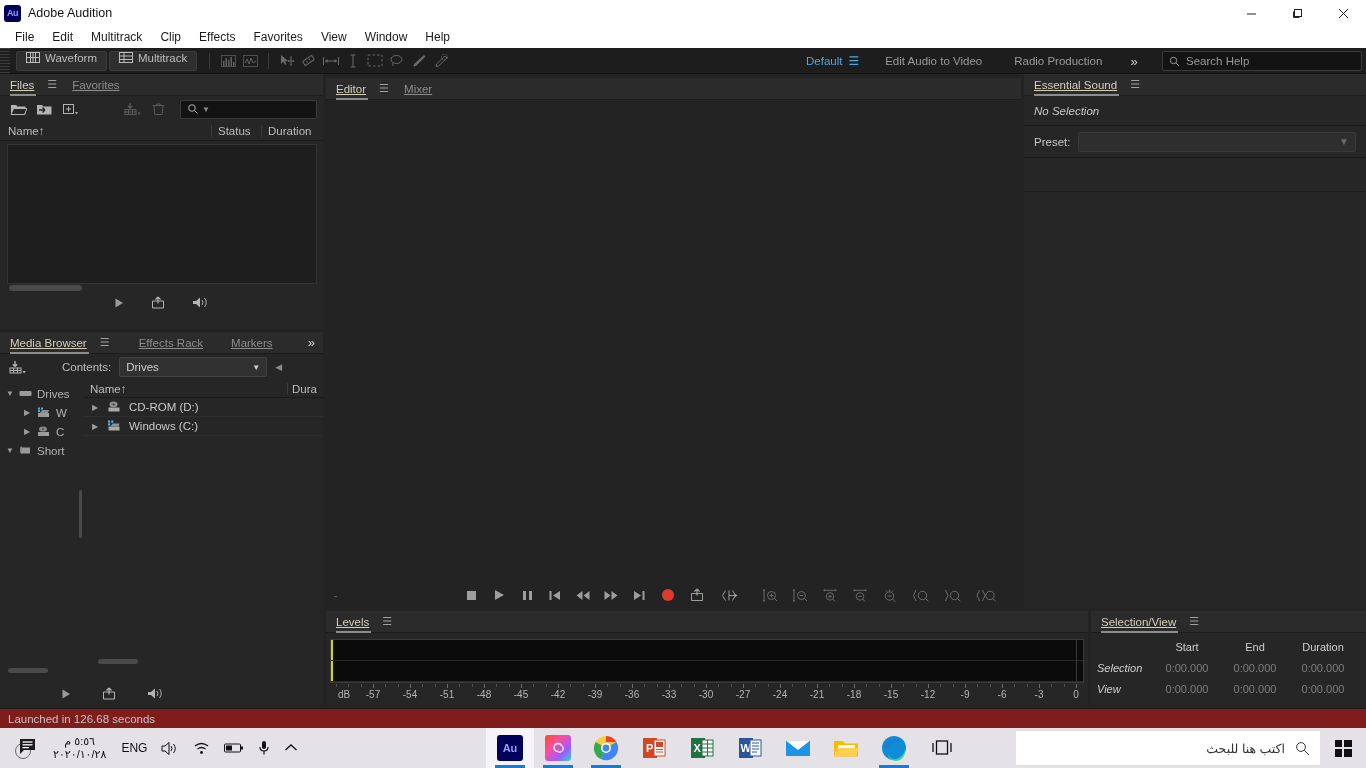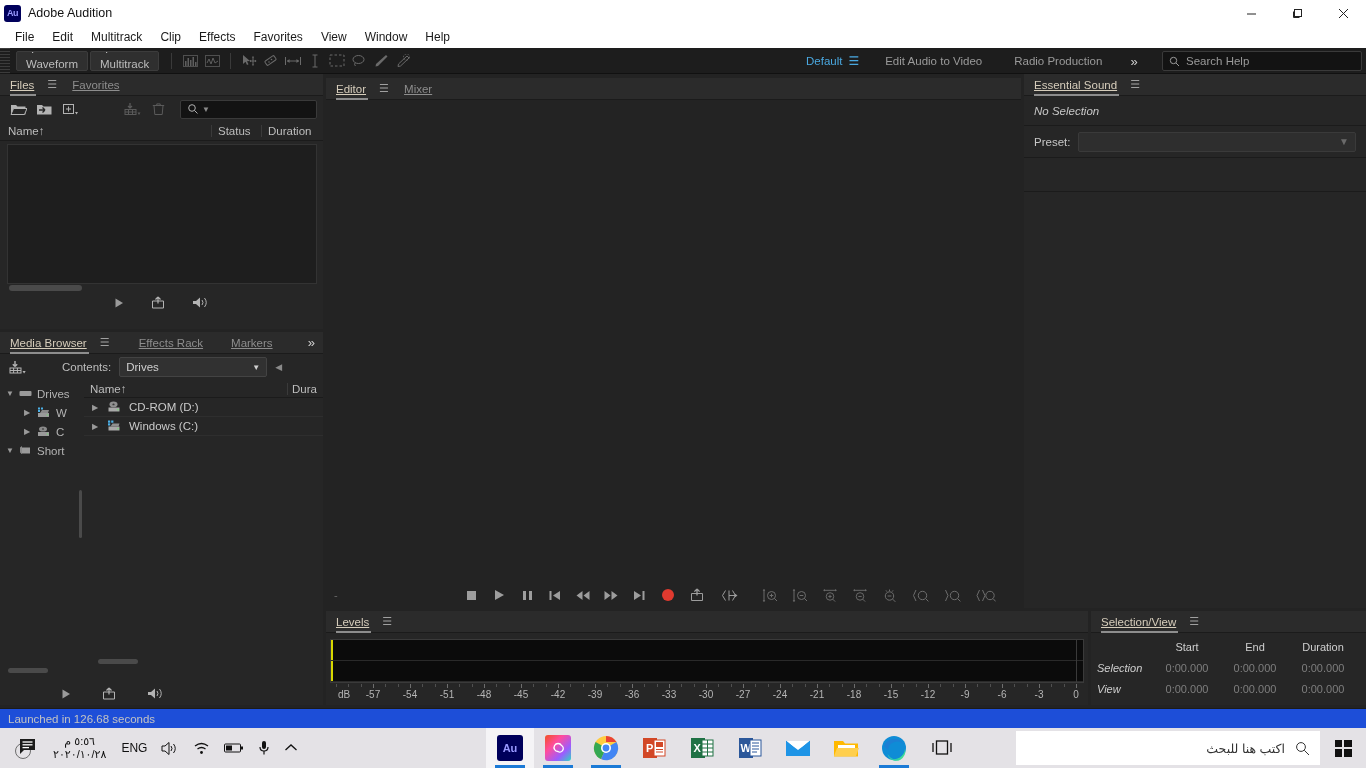--- a/index.html
+++ b/index.html
@@ -45,21 +45,21 @@
     height:26px; background:#1d1d1d; display:flex; align-items:center;
     border-bottom:1px solid #111; position:relative;
   }
   .grip { width:10px; height:26px; background:
     repeating-linear-gradient(to bottom,#555 0 1px,#1d1d1d 1px 3px);
     opacity:.55; }
   .mode-btns { display:flex; align-items:center; gap:2px; margin-left:6px; }
   .mode-btn {
     height:20px; display:flex; align-items:flex-start; gap:5px; padding:0 9px;
     background:#2f2f2f; border:1px solid #3c3c3c; border-radius:2px;
-    color:#bdbdbd; font-size:11.5px;flex-direction:column;
+    color:#bdbdbd; font-size:11.5px;
   }
   .tb-sep { width:1px; height:16px; background:#3a3a3a; margin:0 7px; }
   .tb-icon {
     width:22px; height:20px; display:flex; align-items:center;
     justify-content:center; color:#5c5c5c;
   }
   .workspaces { position:absolute; left:790px; top:0; height:26px;
     display:flex; align-items:center; gap:0; }
   .ws {
     font-size:11.5px; color:#9a9a9a; padding:0 16px; line-height:26px;
@@ -210,21 +210,21 @@
   #sv-panel { left:1091px; top:537px; width:275px; height:94px; }
   .sv-grid { padding:3px 6px 0 6px; font-size:11px; }
   .sv-line { display:flex; align-items:center; height:21px; }
   .sv-rowlabel { width:56px; color:#cfcfcf;font-style:italic; }
   .sv-cell { width:68px; text-align:center; color:#7e7e7e; }
   .sv-cell.head { color:#cfcfcf; }
 
   
   .statusbar {
     position:absolute; top:708px; left:0; width:1366px; height:20px;
-    background:#1d4ed8; display:flex; align-items:center; font-size:11.5px;
+    background:#7f1d1d; display:flex; align-items:center; font-size:11.5px;
     color:#c3c3c3; border-top:1px solid #1b1b1b;
   }
   .sb-left { padding-left:8px; }
   .sb-right { position:absolute; right:0; top:0; height:20px; display:flex; align-items:center; }
   .sb-seg { height:20px; border-left:1px solid #3c3c3c; padding:0 12px; line-height:20px; }
   .sb-seg.empty { width:56px; padding:0; }
 
   
   .taskbar {
     position:absolute; left:0; top:728px; width:1366px; height:40px;

